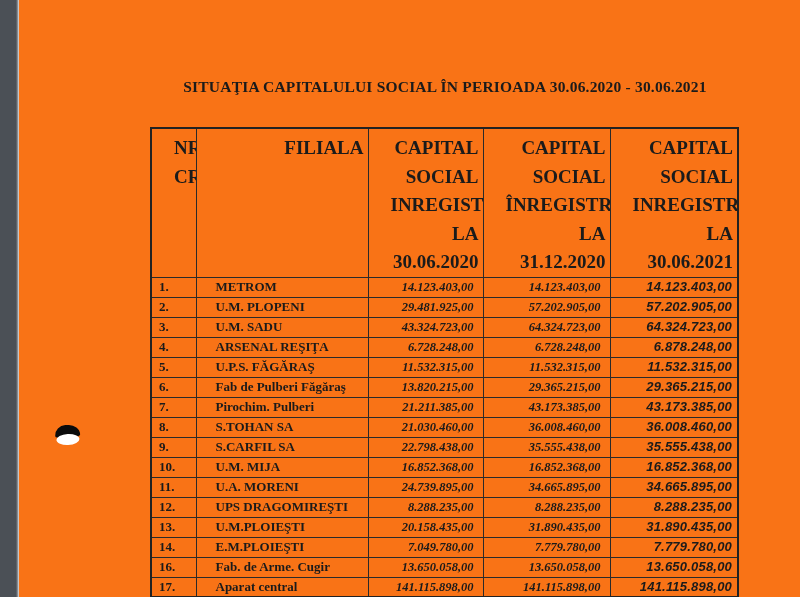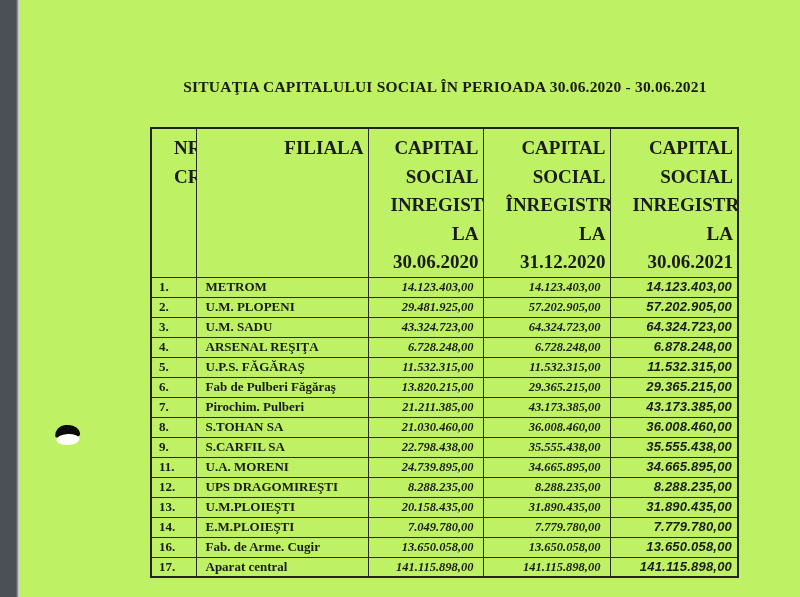--- a/index.html
+++ b/index.html
@@ -1,21 +1,21 @@
 <!DOCTYPE html>
 <html><head>
 <meta charset="utf-8">
 <style>
   * { margin: 0; padding: 0; box-sizing: border-box; }
   html, body { background: #ffffff; }
   .canvas {
     position: relative;
     width: 800px;
     height: 597px;
-    background: #bef264;
+    background: #f97316;
     overflow: hidden;
     font-family: "Liberation Serif", serif;
     color: #1b1b1b;
   }
   
   .edge-bar {
     position: absolute;
     left: 0; top: 0;
     width: 19px; height: 597px;
     background: linear-gradient(90deg, #4b5056 0%, #4b5056 84%, #8d9298 93%, #e6e7e8 100%);
@@ -67,21 +67,21 @@
     height: 97px;
     vertical-align: top;
     text-align: right;
     padding: 5px 4px 0 22px;
     line-height: 1.5;
     font-size: 19px;
     border-bottom: 2px solid #222222;
   }
   tbody td { height: 20px; line-height: 18px; padding: 0; }
   td.c-nr  { padding-left: 7px; }
-  td.c-fil { padding-left: 9px; margin-top: 16px; }
+  td.c-fil { padding-left: 19px; margin-top: 16px; }
   td.c-val { text-align: right; padding-right: 9px; font-size: 12.5px; font-style: italic; }
   td.c-last {
     text-align: right;
     padding-right: 5px;
     font-family: "Liberation Sans", sans-serif;
     font-size: 13px;
     letter-spacing: 0.2px;
   }
 </style>
 </head>
@@ -168,20 +168,27 @@
         <td class="c-val c-last">36.008.460,00</td>
       </tr>
       <tr>
         <td class="c-nr">9.</td>
         <td class="c-fil">S.CARFIL SA</td>
         <td class="c-val">22.798.438,00</td>
         <td class="c-val">35.555.438,00</td>
         <td class="c-val c-last">35.555.438,00</td>
       </tr>
       <tr>
+        <td class="c-nr">10.</td>
+        <td class="c-fil">U.M. MIJA</td>
+        <td class="c-val">16.852.368,00</td>
+        <td class="c-val">16.852.368,00</td>
+        <td class="c-val c-last">16.852.368,00</td>
+      </tr>
+      <tr>
         <td class="c-nr">11.</td>
         <td class="c-fil">U.A. MORENI</td>
         <td class="c-val">24.739.895,00</td>
         <td class="c-val">34.665.895,00</td>
         <td class="c-val c-last">34.665.895,00</td>
       </tr>
       <tr>
         <td class="c-nr">12.</td>
         <td class="c-fil">UPS DRAGOMIREŞTI</td>
         <td class="c-val">8.288.235,00</td>

